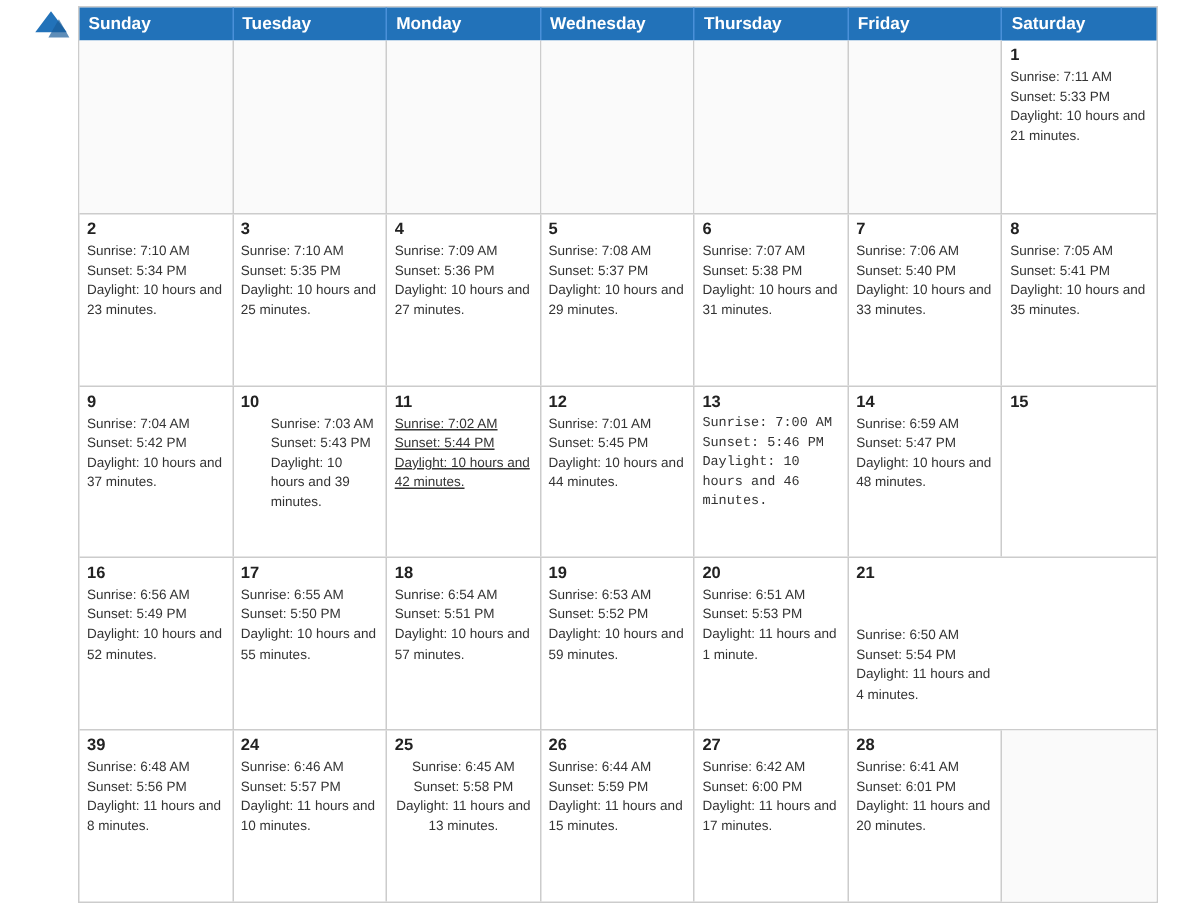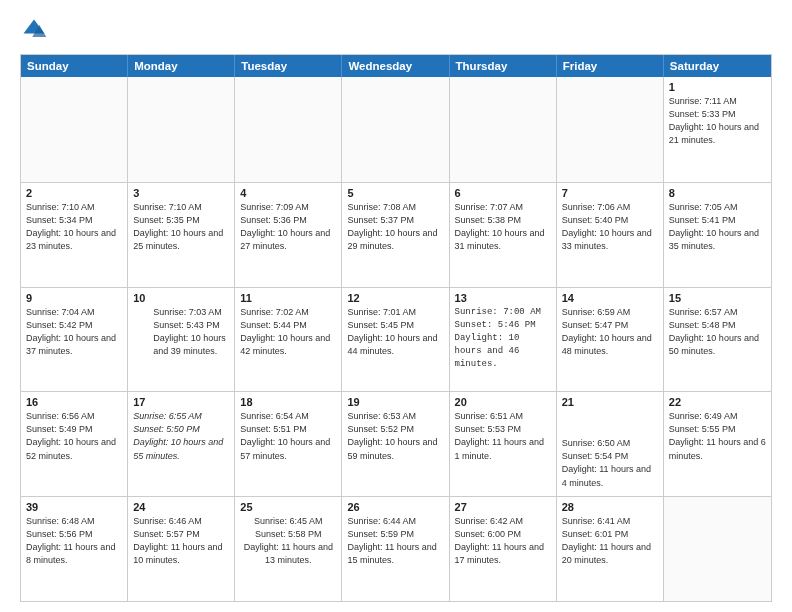--- a/index.html
+++ b/index.html
@@ -6,23 +6,23 @@
     body {
       font-family: Arial, sans-serif;
       background: #fff;
       width: 792px;
       height: 612px;
       overflow: hidden;
     }
     .page {
       width: 792px;
       height: 612px;
-      padding: 16px 20px 10px 20px;
-      display: flex;
-      flex-direction: column;
+      padding: 4px 20px 10px 20px;
+      display: flex;
+      flex-direction: row;
     }
     .header {
       display: flex;
       justify-content: space-between;
       align-items: flex-start;
       margin-bottom: 10px;
     }
     .logo {
       display: flex;
       align-items: center;
@@ -131,22 +131,22 @@
     </div>
     <div class="title-block">
       <div class="title-month"></div>
       <div class="title-location"></div>
     </div>
   </div>
 
   <div class="calendar">
     <div class="cal-header-row">
     <div class="cal-header-cell">Sunday</div>
+        <div class="cal-header-cell">Tuesday</div>
         <div class="cal-header-cell">Monday</div>
-        <div class="cal-header-cell">Tuesday</div>
         <div class="cal-header-cell">Wednesday</div>
         <div class="cal-header-cell">Thursday</div>
         <div class="cal-header-cell">Friday</div>
         <div class="cal-header-cell">Saturday</div>
       </div>
     <div class="cal-body">
     <div class="cal-week">
           <div class="cal-cell empty"></div>
           <div class="cal-cell empty"></div>
           <div class="cal-cell empty"></div>
@@ -212,21 +212,21 @@
 Daylight: 10 hours and 37 minutes.</div>
           </div>
           <div class="cal-cell">
             <div class="cell-date">10</div>
             <div class="cell-info" style="white-space: pre-line; margin-left: 20px;">Sunrise: 7:03 AM
 Sunset: 5:43 PM
 Daylight: 10 hours and 39 minutes.</div>
           </div>
           <div class="cal-cell">
             <div class="cell-date">11</div>
-            <div class="cell-info" style="white-space: pre-line;">Sunrise: 7:02 AM
+            <div class="cell-info" style="white-space: pre-line; text-decoration: underline;">Sunrise: 7:02 AM
 Sunset: 5:44 PM
 Daylight: 10 hours and 42 minutes.</div>
           </div>
           <div class="cal-cell">
             <div class="cell-date">12</div>
             <div class="cell-info" style="white-space: pre-line;">Sunrise: 7:01 AM
 Sunset: 5:45 PM
 Daylight: 10 hours and 44 minutes.</div>
           </div>
           <div class="cal-cell">
@@ -236,35 +236,32 @@
 Daylight: 10 hours and 46 minutes.</div>
           </div>
           <div class="cal-cell">
             <div class="cell-date">14</div>
             <div class="cell-info" style="white-space: pre-line;">Sunrise: 6:59 AM
 Sunset: 5:47 PM
 Daylight: 10 hours and 48 minutes.</div>
           </div>
           <div class="cal-cell">
             <div class="cell-date">15</div>
-            <div class="cell-info" style="white-space: pre-line;">Sunrise: 6:57 AM
-Sunset: 5:48 PM
-Daylight: 10 hours and 50 minutes.</div>
           </div>
         </div>
         <div class="cal-week">
           <div class="cal-cell">
             <div class="cell-date">16</div>
             <div class="cell-info" style="white-space: pre-line;">Sunrise: 6:56 AM
 Sunset: 5:49 PM
 Daylight: 10 hours and 52 minutes.</div>
           </div>
           <div class="cal-cell">
             <div class="cell-date">17</div>
-            <div class="cell-info" style="white-space: pre-line; font-style: italic;">Sunrise: 6:55 AM
+            <div class="cell-info" style="white-space: pre-line;">Sunrise: 6:55 AM
 Sunset: 5:50 PM
 Daylight: 10 hours and 55 minutes.</div>
           </div>
           <div class="cal-cell">
             <div class="cell-date">18</div>
             <div class="cell-info" style="white-space: pre-line;">Sunrise: 6:54 AM
 Sunset: 5:51 PM
 Daylight: 10 hours and 57 minutes.</div>
           </div>
           <div class="cal-cell">
@@ -277,26 +274,20 @@
             <div class="cell-date">20</div>
             <div class="cell-info" style="white-space: pre-line;">Sunrise: 6:51 AM
 Sunset: 5:53 PM
 Daylight: 11 hours and 1 minute.</div>
           </div>
           <div class="cal-cell">
             <div class="cell-date">21</div>
             <div class="cell-info" style="white-space: pre-line; margin-top: 29px;">Sunrise: 6:50 AM
 Sunset: 5:54 PM
 Daylight: 11 hours and 4 minutes.</div>
-          </div>
-          <div class="cal-cell">
-            <div class="cell-date">22</div>
-            <div class="cell-info" style="white-space: pre-line;">Sunrise: 6:49 AM
-Sunset: 5:55 PM
-Daylight: 11 hours and 6 minutes.</div>
           </div>
         </div>
         <div class="cal-week">
           <div class="cal-cell">
             <div class="cell-date">39</div>
             <div class="cell-info" style="white-space: pre-line;">Sunrise: 6:48 AM
 Sunset: 5:56 PM
 Daylight: 11 hours and 8 minutes.</div>
           </div>
           <div class="cal-cell">

